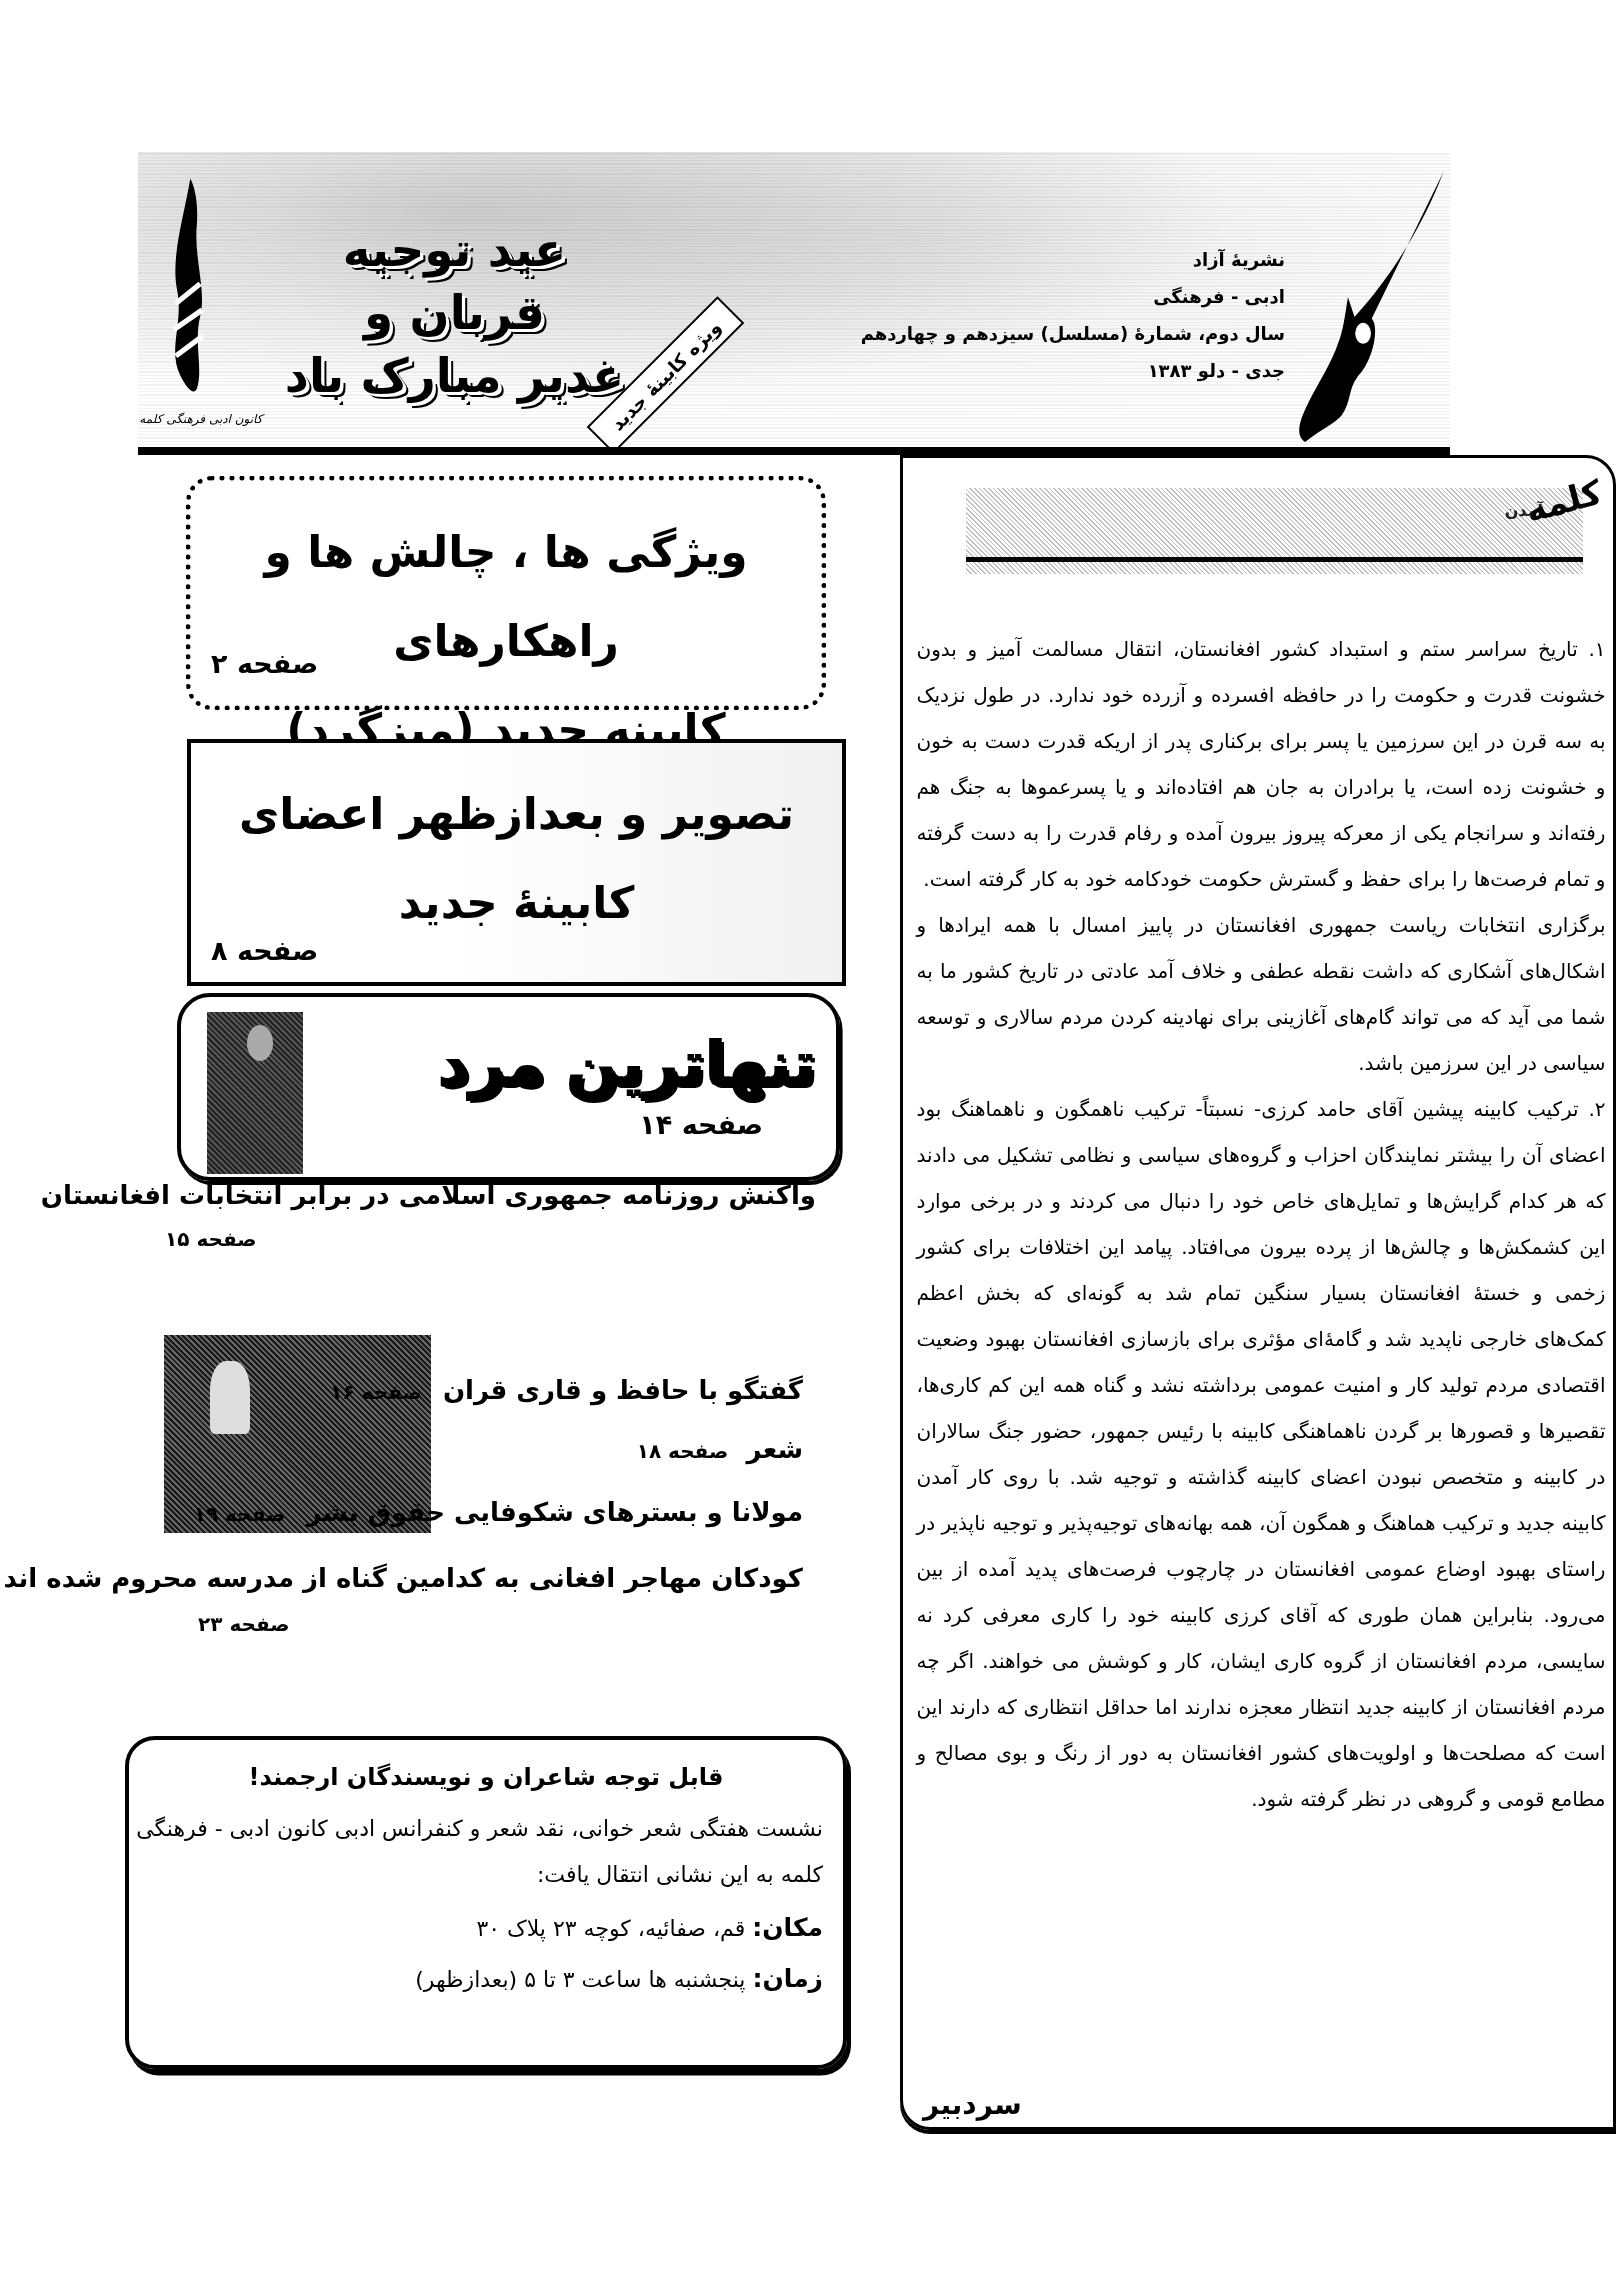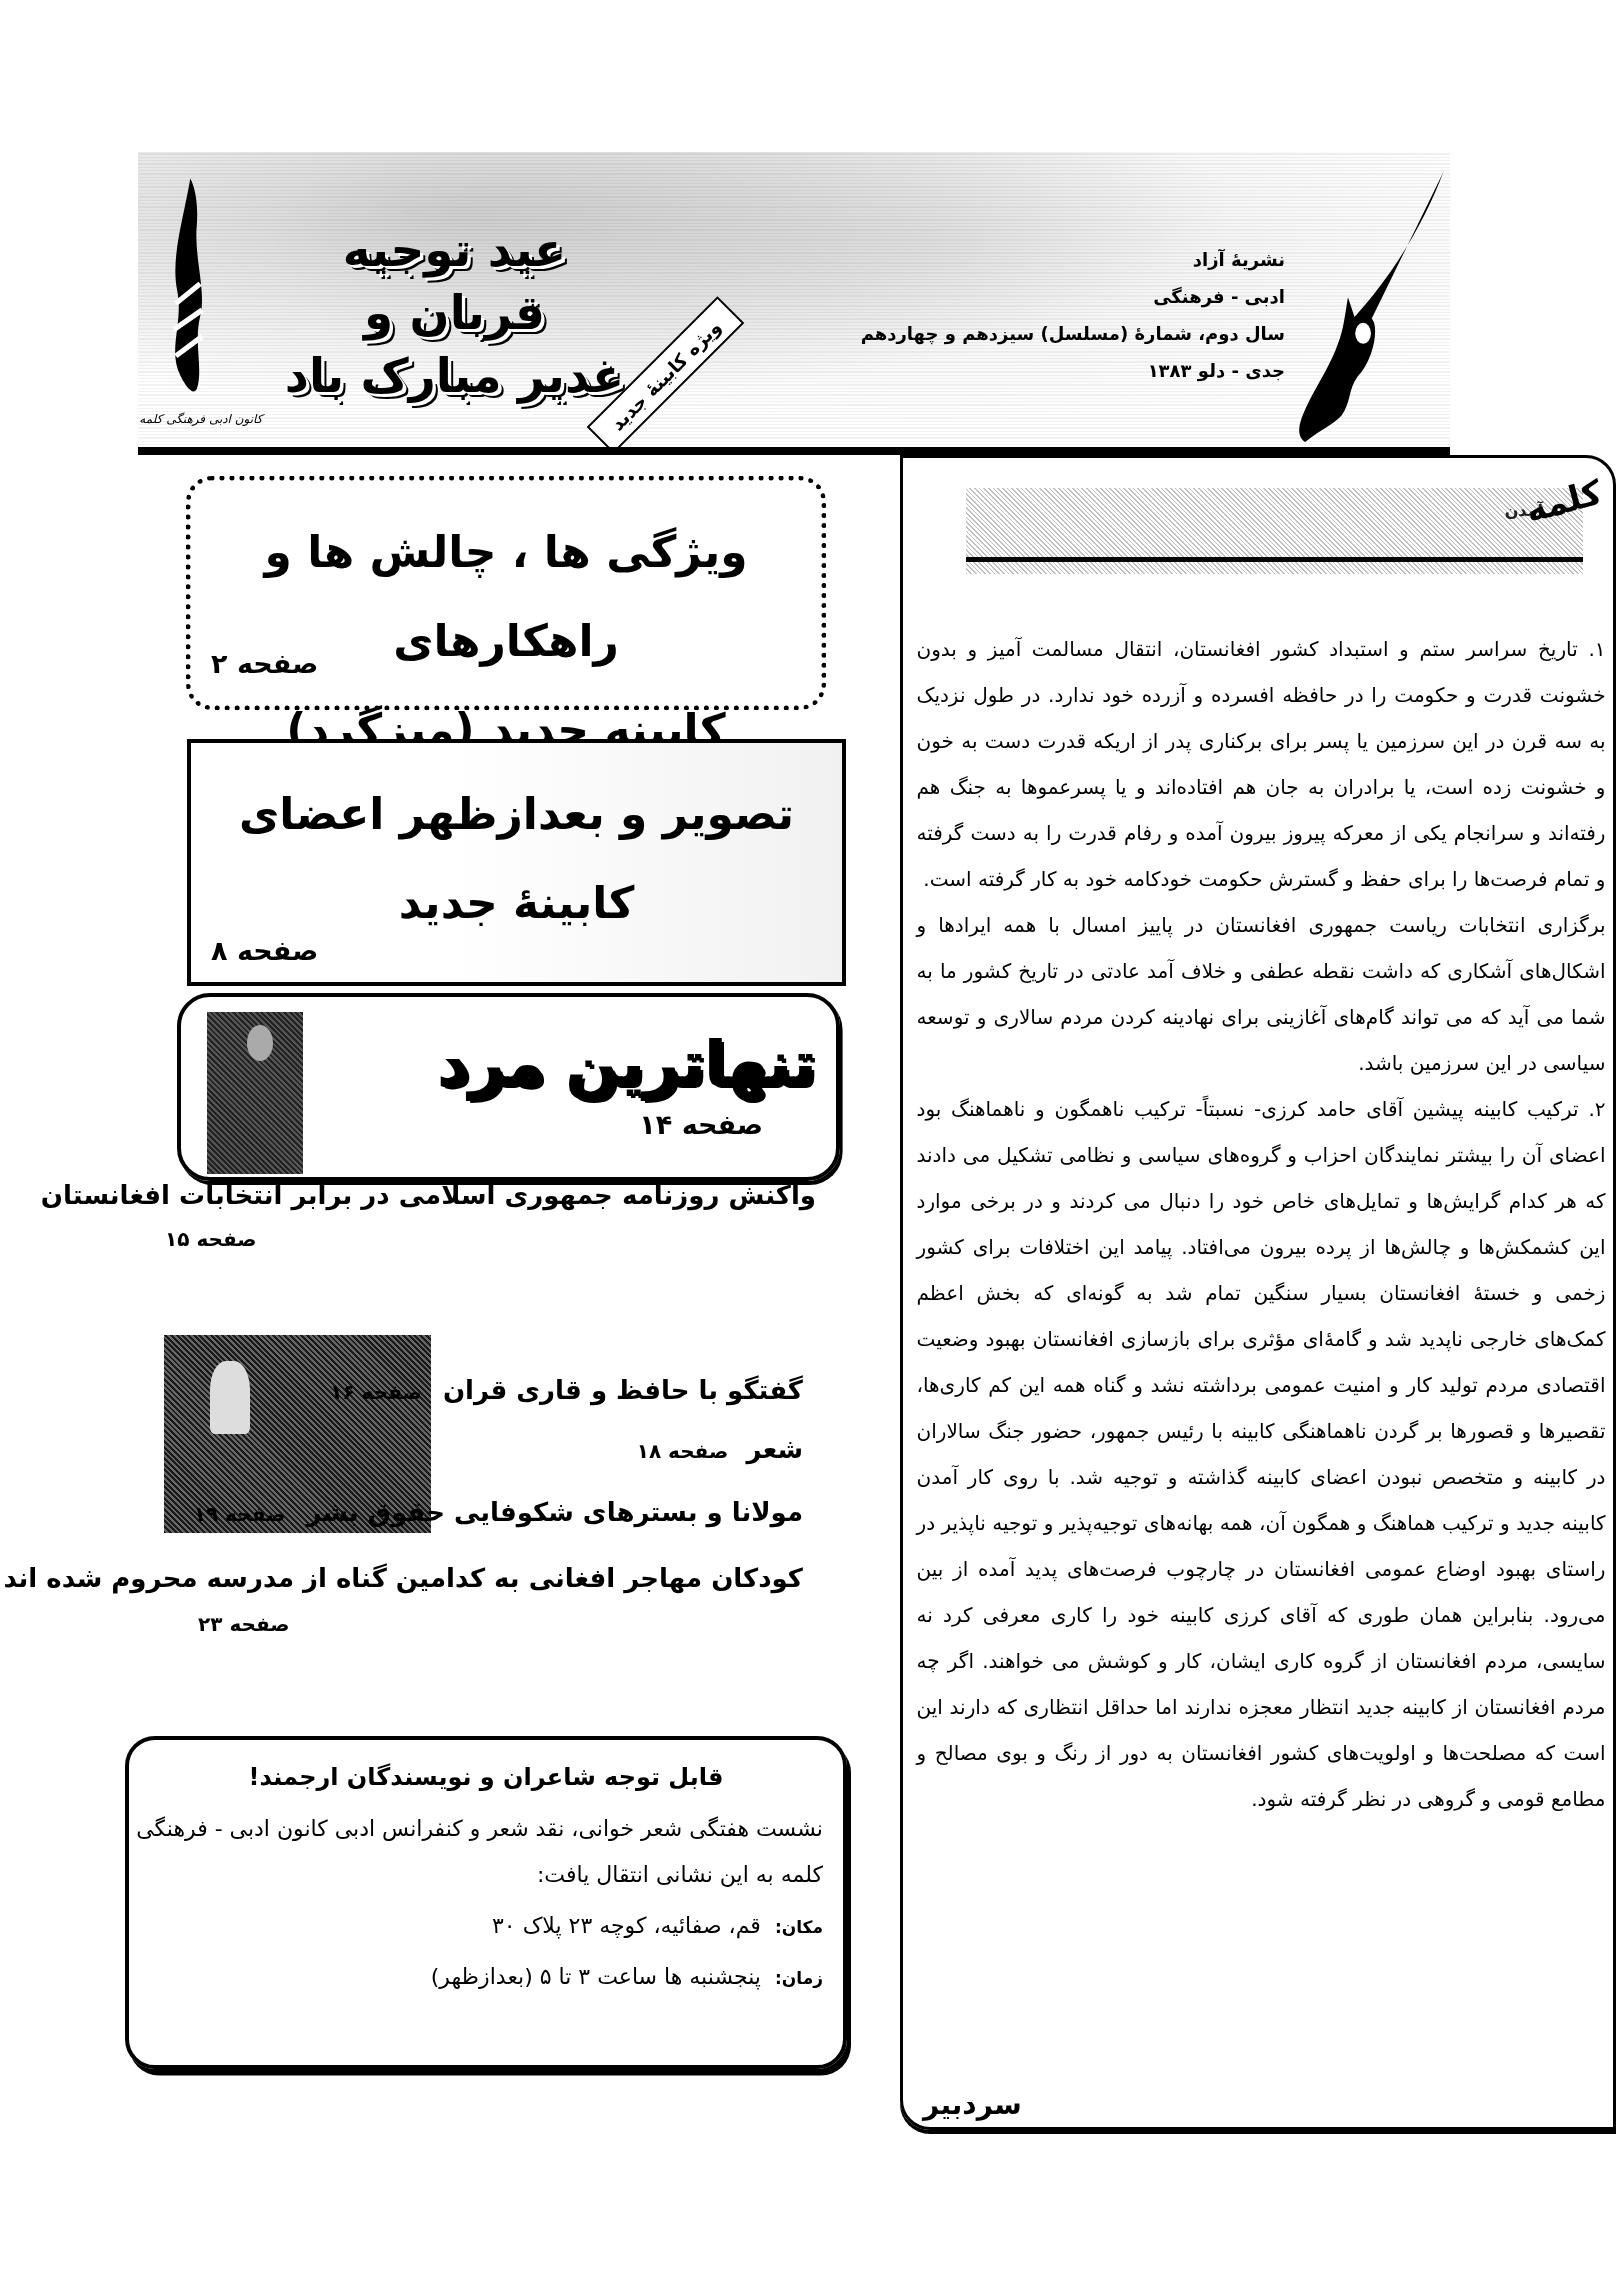--- a/index.html
+++ b/index.html
@@ -60,21 +60,21 @@
     .toc-page { position: absolute; font-weight: bold; font-size: 20px; }
 
     .photo2 { position: absolute; left: 164px; top: 1335px; width: 267px; height: 198px;
       background: repeating-linear-gradient(45deg, #1a1a1a 0 2px, #666 2px 4px); }
     .photo2::after { content: ""; position: absolute; left: 46px; top: 26px; width: 40px; height: 73px; border-radius: 40% 40% 10% 10%; background: #ddd; }
 
     .notice { position: absolute; left: 125px; top: 1736px; width: 722px; height: 333px;
       border: 4px solid #000; border-radius: 30px; box-shadow: 4px 6.6px 0 #000; }
     .notice .n-title { position: absolute; left: 0; right: 0; top: 23px; text-align: center; font-weight: bold; font-size: 24px; }
     .notice .n-line { position: absolute; right: 20px; font-size: 22px; white-space: nowrap; }
-    .notice .n-line b { font-size: 17px; margin-left: 7px; }
+    .notice .n-line b { font-size: 25px; }
     .notice .n-center { position: absolute; left: 0; right: 0; text-align: center; font-size: 22px; }
 
     
     .editorial { position: absolute; left: 900px; top: 455px; width: 722px; height: 1682px; }
     .editorial .frame { position: absolute; left: 0; top: 0; width: 716px; height: 1675px;
       border: 3.3px solid #000; border-radius: 0 30px 0 30px; box-shadow: 0 4px 0 #000; }
     .ed-header { position: absolute; left: 66px; top: 33px; width: 617px; height: 86px;
       background: repeating-linear-gradient(45deg, rgba(0,0,0,0.25) 0 1.3px, rgba(0,0,0,0) 1.3px 3.3px); }
     .ed-rule { position: absolute; left: 66px; top: 102px; width: 617px; height: 5.3px; background: #000; }
     .ed-logo { position: absolute; right: 20px; top: 26px; font-weight: bold; font-size: 34px; transform: rotate(-15deg); }

